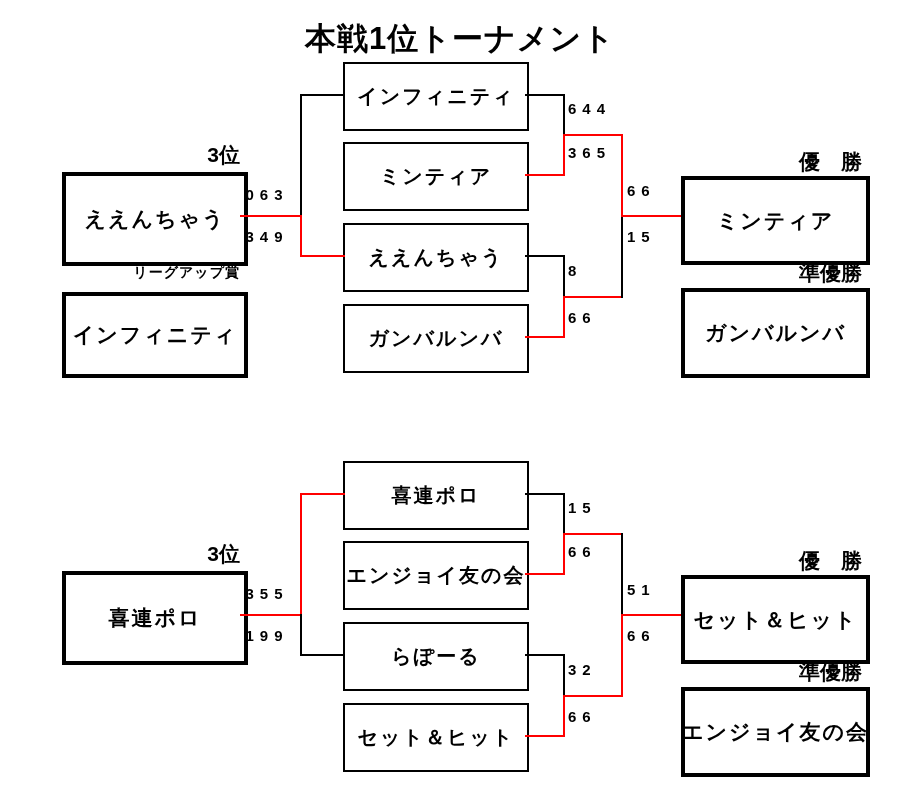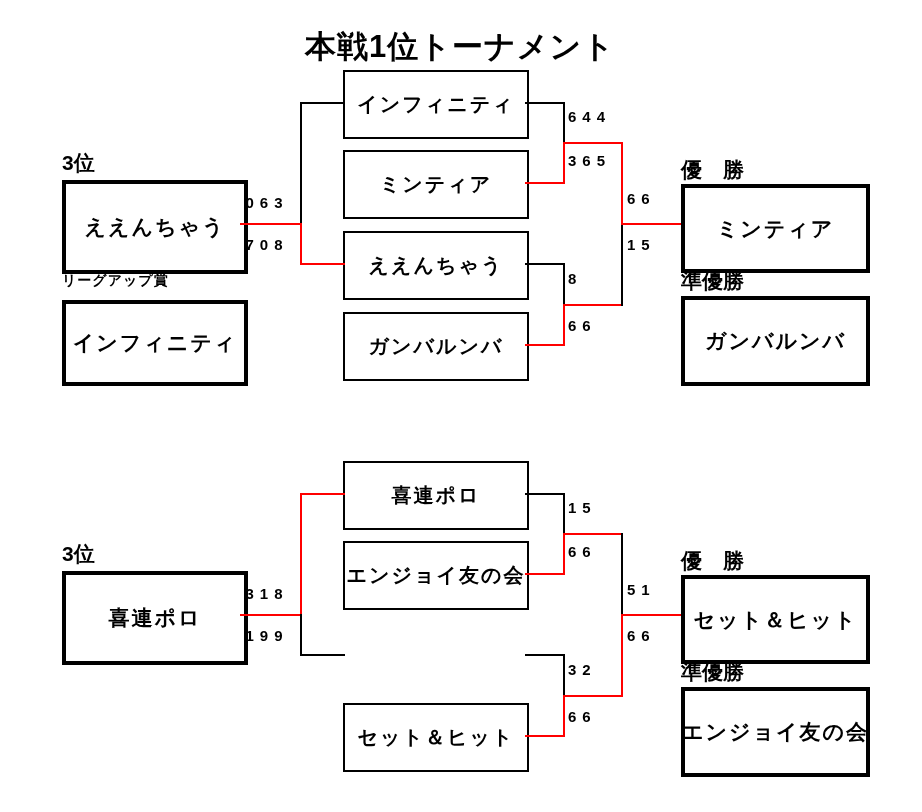--- a/index.html
+++ b/index.html
@@ -4,43 +4,43 @@
 <style>
   html,body{margin:0;padding:0;background:#ffffff;}
   #stage{position:relative;width:922px;height:812px;background:#ffffff;overflow:hidden;
          font-family:"Liberation Sans","DejaVu Sans",sans-serif;font-weight:bold;color:#000;}
   .bracket{position:absolute;left:0;width:922px;height:400px;}
   .title{position:absolute;left:200px;width:520px;top:18px;text-align:center;
          font-size:31px;letter-spacing:1px;white-space:nowrap;}
   .teambox{position:absolute;display:flex;align-items:center;justify-content:center;
            background:#fff;border:2px solid #000;font-size:20px;letter-spacing:2px;white-space:nowrap;}
   .teambox.thick{border-width:4px;font-size:21px;}
-  .lbl{position:absolute;text-align:left;font-size:21px;white-space:nowrap;}
+  .lbl{position:absolute;text-align:right;font-size:21px;white-space:nowrap;}
   .lbl.small{font-size:14px;letter-spacing:1px;}
   .score{position:absolute;font-size:15px;letter-spacing:6px;white-space:nowrap;}
   .score.ctr{text-align:center;}
   .seg{position:absolute;background:#000000;}
   .seg.red{background:#ff0000;}
   .seg.h{height:2px;}
   .seg.v{width:2px;}
 </style>
 </head>
 <body>
 
 <div id="stage">
 
-  <div class="bracket" style="top:0;margin-top:8px;">
+  <div class="bracket" style="top:0;">
     <div class="title">本戦1位トーナメント</div>
 
     <div class="lbl" style="left:62px;top:141px;width:178px;">3位</div>
     <div class="teambox thick" style="left:62px;top:172px;width:178px;height:86px;">
       <span>ええんちゃう</span>
     </div>
     <div class="score ctr" style="left:238px;top:186px;width:58px;">063</div>
-    <div class="score ctr" style="left:238px;top:228px;width:58px;">708</div>
+    <div class="score ctr" style="left:238px;top:228px;width:58px;">349</div>
 
     <div class="lbl small" style="left:62px;top:264px;width:178px;">リーグアップ賞</div>
     <div class="teambox thick" style="left:62px;top:292px;width:178px;height:78px;">
       <span>インフィニティ</span>
     </div>
 
     <div class="teambox" style="left:343px;top:62px;width:182px;height:65px;">
       <span>インフィニティ</span>
     </div>
     <div class="teambox" style="left:343px;top:142px;width:182px;height:65px;">
@@ -91,28 +91,31 @@
     <div class="score" style="left:568px;top:262px;">8</div>
     <div class="score" style="left:568px;top:309px;">66</div>
   </div>
 
   <div class="bracket" style="top:399px;">
 
     <div class="lbl" style="left:62px;top:141px;width:178px;">3位</div>
     <div class="teambox thick" style="left:62px;top:172px;width:178px;height:86px;">
       <span>喜連ポロ</span>
     </div>
-    <div class="score ctr" style="left:238px;top:186px;width:58px;">318</div>
+    <div class="score ctr" style="left:238px;top:186px;width:58px;">355</div>
     <div class="score ctr" style="left:238px;top:228px;width:58px;">199</div>
 
     <div class="teambox" style="left:343px;top:62px;width:182px;height:65px;">
       <span>喜連ポロ</span>
     </div>
     <div class="teambox" style="left:343px;top:142px;width:182px;height:65px;">
       <span>エンジョイ友の会</span>
+    </div>
+    <div class="teambox" style="left:343px;top:223px;width:182px;height:65px;">
+      <span>らぽーる</span>
     </div>
     <div class="teambox" style="left:343px;top:304px;width:182px;height:65px;">
       <span>セット＆ヒット</span>
     </div>
 
     <div class="lbl" style="left:681px;top:148px;width:181px;">優　勝</div>
     <div class="teambox thick" style="left:681px;top:176px;width:181px;height:81px;">
       <span>セット＆ヒット</span>
     </div>
     <div class="lbl" style="left:681px;top:259px;width:181px;">準優勝</div>

